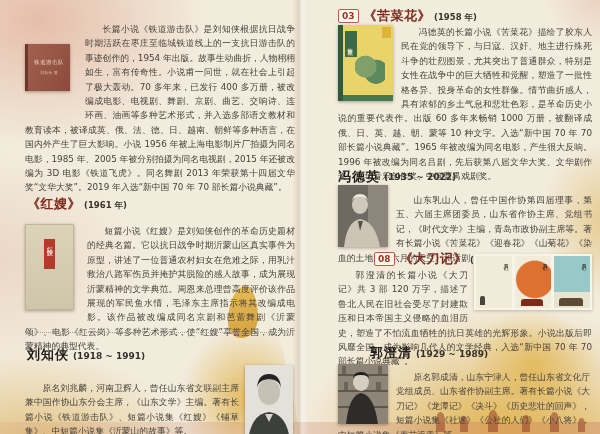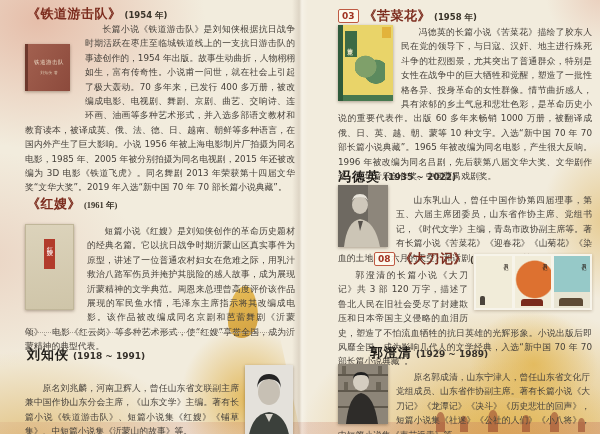--- a/index.html
+++ b/index.html
@@ -123,36 +123,32 @@
   <div class="bg figures">
       <i></i>
       <i></i>
       <i></i>
       <i></i>
       <i></i>
       <i></i>
     </div>
   <div class="bg fold"></div>
 
-  <div class="sec book-head" style="left:27px; top:5px;">
-    <span class="book-title">《铁道游击队》</span>
-    <span class="book-year">(1954 年)</span>
-  </div>
 
   <div class="sec" style="left:25px; top:22px; width:270px;">
     <div class="float-l coverbox-tiedao">
       <div class="cover-tiedao photo">
         <span class="t">铁道游击队</span>
         <span class="a">刘知侠 著</span>
       </div>
     </div>
     <p class="body-text">长篇小说《铁道游击队》是刘知侠根据抗日战争时期活跃在枣庄至临城铁道线上的一支抗日游击队的事迹创作的，1954 年出版。故事生动曲折，人物栩栩如生，富有传奇性。小说甫一问世，就在社会上引起了极大轰动。70 多年来，已发行 400 多万册，被改编成电影、电视剧、舞剧、京剧、曲艺、交响诗、连环画、油画等多种艺术形式，并入选多部语文教材和教育读本，被译成英、俄、法、德、日、越南、朝鲜等多种语言，在国内外产生了巨大影响。小说 1956 年被上海电影制片厂拍摄为同名电影，1985 年、2005 年被分别拍摄为同名电视剧，2015 年还被改编为 3D 电影《铁道飞虎》。同名舞剧 2013 年荣获第十四届文华奖“文华大奖”。2019 年入选“新中国 70 年 70 部长篇小说典藏”。</p>
   </div>
 
-  <div class="sec book-head" style="left:27px; top:195px;font-family:Liberation Serif, serif;">
+  <div class="sec book-head" style="left:27px; top:195px;">
     <span class="book-title">《红嫂》</span>
     <span class="book-year">(1961 年)</span>
   </div>
 
   <div class="sec" style="left:25px; top:212px; width:270px;margin-top:12px;">
     <div class="float-l coverbox-hongsao">
       <div class="cover-hongsao photo">
         <span class="seal">红嫂</span>
       </div>
     </div>

